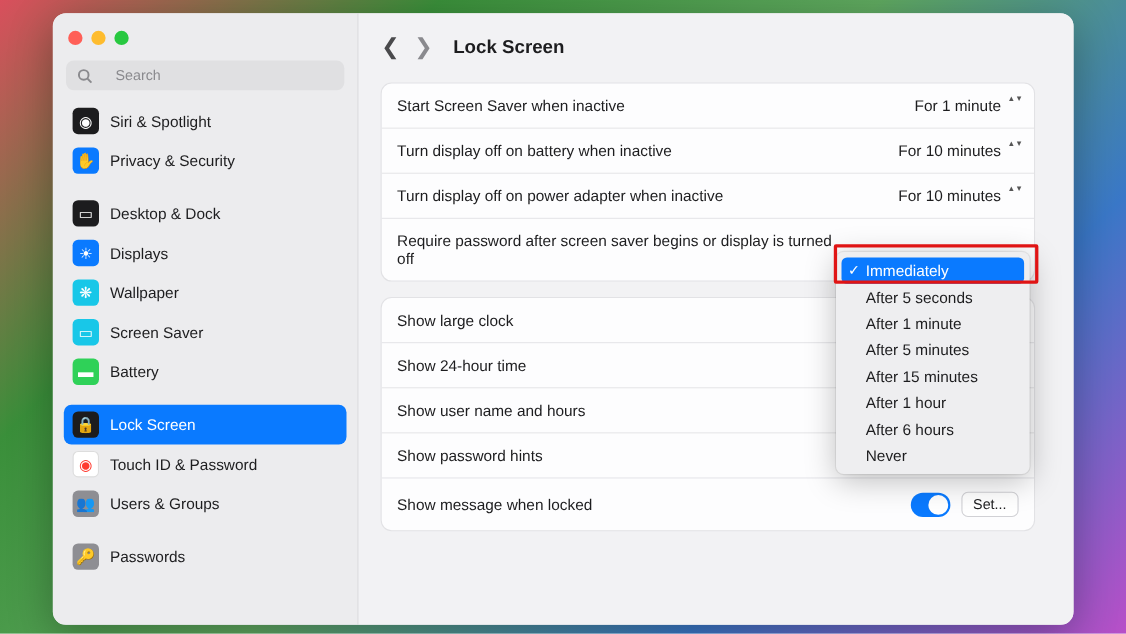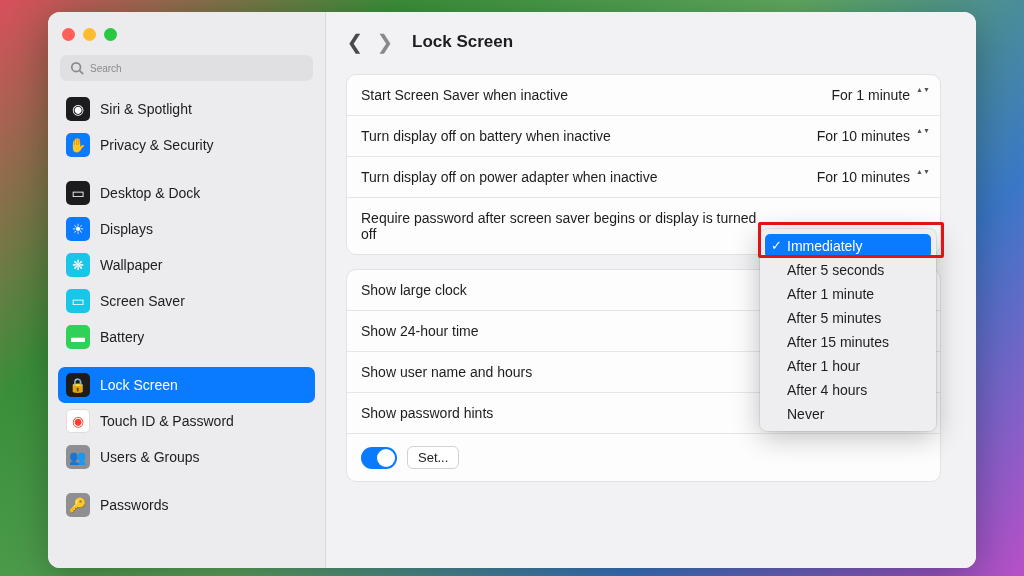--- a/index.html
+++ b/index.html
@@ -34,23 +34,23 @@
 }
 .tl { width: 13px; height: 13px; border-radius: 50%; }
 .tl-close { background: #ff5f57; }
 .tl-min { background: #febc2e; }
 .tl-max { background: #28c840; }
 .search-box {
   margin: 0 12px 10px 12px;
   background: #e0e0e2;
   border-radius: 7px;
   padding: 6px 10px;
-  display: flex; align-items: center; gap: 6px;
+  display: flex; align-items: center; gap: 21px;
   color: #8a8a8e;
-  font-size: 10px;
+  font-size: 13px;
 }
 .search-box svg { width: 14px; height: 14px; }
 .sidebar-items {
   flex: 1;
   overflow: auto;
   padding: 0 10px 0 10px;
 }
 .sidebar-item {
   display: flex; align-items: center; gap: 10px;
   padding: 6px 8px;
@@ -274,34 +274,35 @@
         <div class="row">
           <span class="row-label">Show 24-hour time</span>
         </div>
         <div class="row">
           <span class="row-label">Show user name and hours</span>
         </div>
         <div class="row">
           <span class="row-label">Show password hints</span>
         </div>
         <div class="row">
+          <span class="row-label">Show message when locked</span>
           <span class="row-actions">
             <span class="toggle"></span>
             <button class="btn">Set...</button>
           </span>
         </div>
       </div>
 
     </div>
   </main>
 
   <div class="dropdown" id="dropdown">
       <div class="dropdown-item selected">Immediately</div>
       <div class="dropdown-item">After 5 seconds</div>
       <div class="dropdown-item">After 1 minute</div>
       <div class="dropdown-item">After 5 minutes</div>
       <div class="dropdown-item">After 15 minutes</div>
       <div class="dropdown-item">After 1 hour</div>
-      <div class="dropdown-item">After 4 hours</div>
+      <div class="dropdown-item">After 6 hours</div>
       <div class="dropdown-item">Never</div>
     </div>
   <div class="highlight-box"></div>
 </div>
 
 </body></html>

